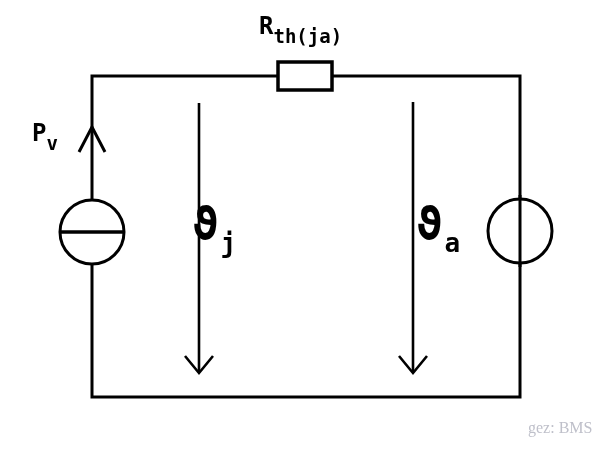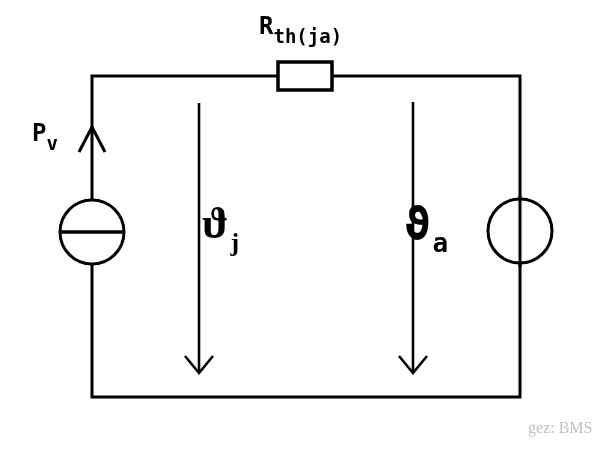--- a/index.html
+++ b/index.html
@@ -72,23 +72,23 @@
   </svg>
 
   <div class="lbl" style="left:259px; top:14px;">
     <span class="base">R</span><span class="sub">th(ja)</span>
   </div>
 
   <div class="lbl" style="left:32px; top:121px;text-align:right;">
     <span class="base">P</span><span class="sub">v</span>
   </div>
 
-  <div class="lbl lbl-theta" style="left:202px; top:202px;font-family:Liberation Serif, serif;">
+  <div class="lbl lbl-theta" style="left:192px; top:202px;">
     <span class="base">ϑ</span><span class="sub">j</span>
   </div>
 
-  <div class="lbl lbl-theta" style="left:404px; top:202px;">
+  <div class="lbl lbl-theta" style="left:416px; top:202px;">
     <span class="base">ϑ</span><span class="sub">a</span>
   </div>
 
   <span id="wm-credit" class="watermark">gez: BMS</span>
 
 </div>
 
 </body></html>

